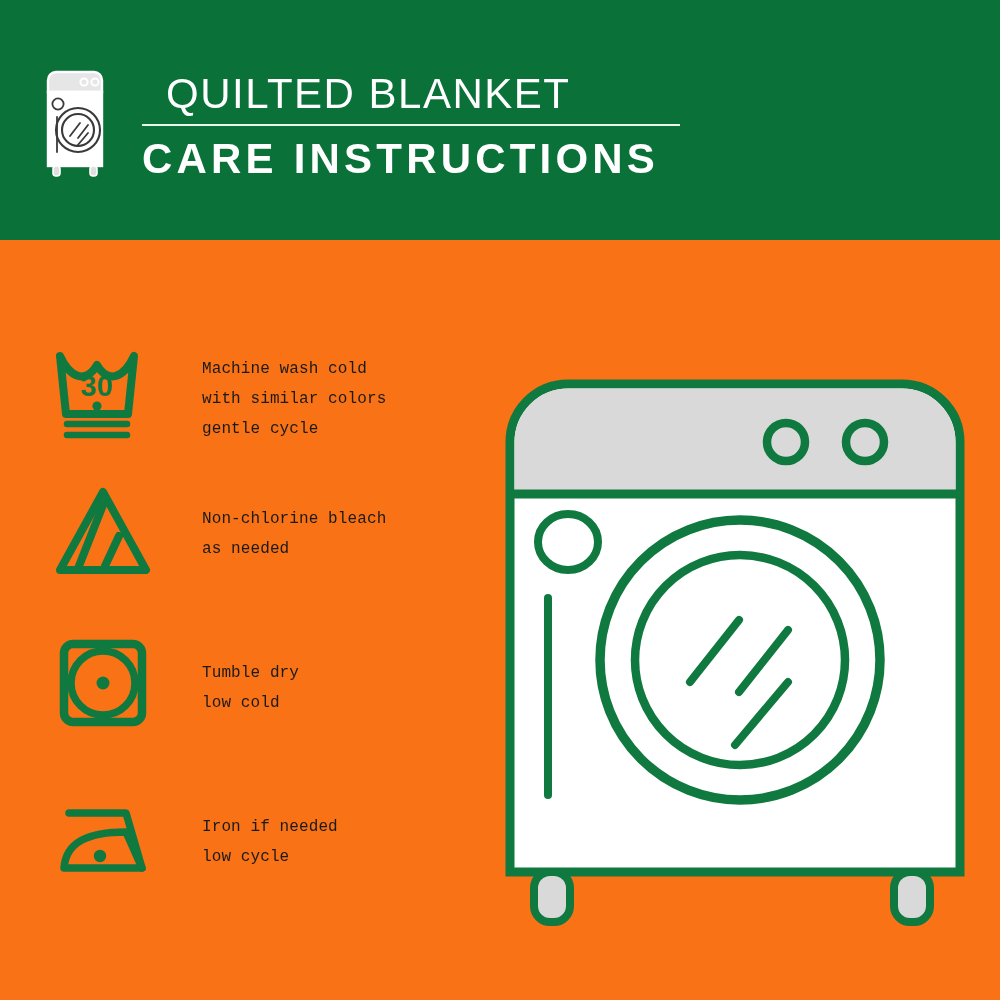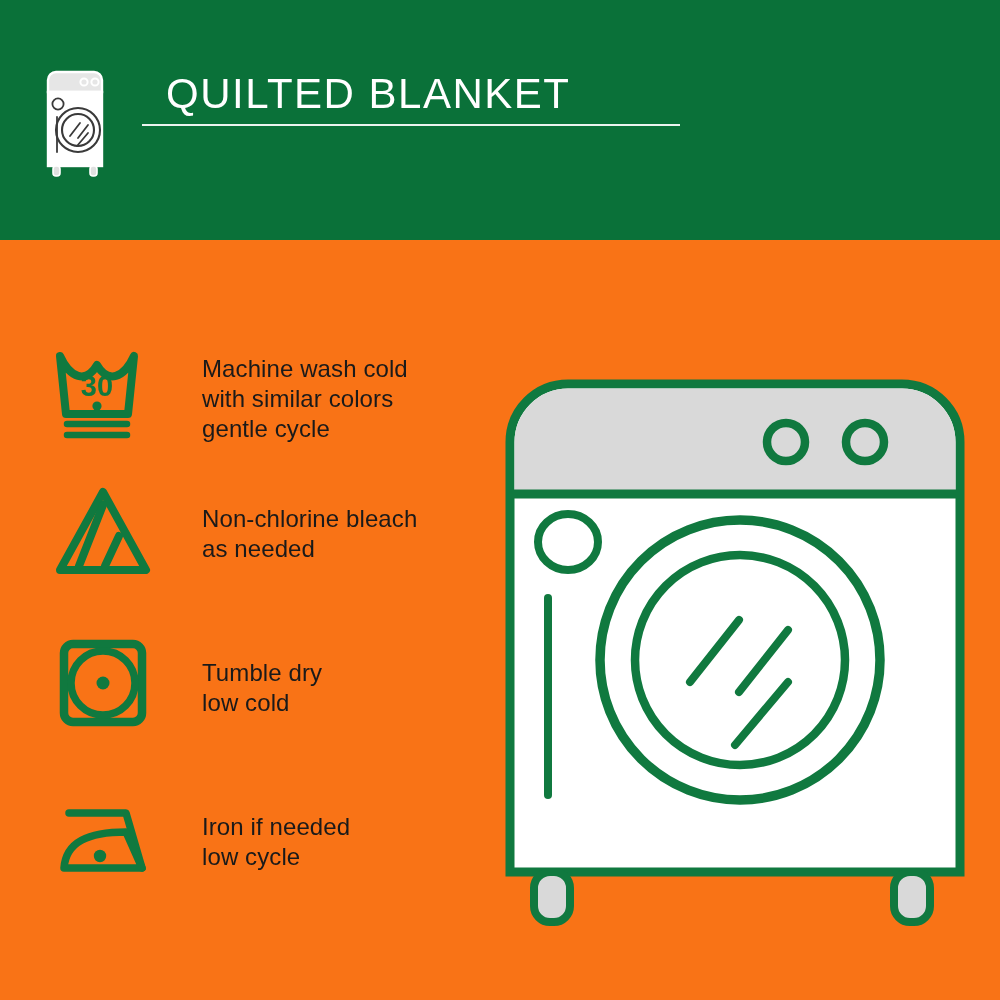--- a/index.html
+++ b/index.html
@@ -101,26 +101,26 @@
 
   .care-symbol {
     width: 106px;
     flex: 0 0 106px;
     display: block;
   }
 
   .care-text {
     margin-left: 46px;
     color: #1a1a1a;
-    font-size: 24px;
+    font-size: 16px;
     line-height: 30px;
     font-weight: 400;
     letter-spacing: 0.1px;
     padding-top: 6px;
-    font-family: Liberation Sans, sans-serif;
+    font-family: Liberation Mono, monospace;
     white-space: pre-line;
   }
 
   #care-row-0 { top: 100px; }
   #care-row-1 { top: 240px; }
   #care-row-2 { top: 390px; }
   #care-row-3 { top: 548px; }
 
   #care-row-0 .care-text { padding-top: 14px; }
   #care-row-1 .care-text { padding-top: 24px; }
@@ -159,20 +159,21 @@
     <line x1="34" y1="70" x2="44" y2="57" stroke="#3a3a3a" stroke-width="1.8" stroke-linecap="round"></line>
     <line x1="33" y1="78" x2="44" y2="65" stroke="#3a3a3a" stroke-width="1.8" stroke-linecap="round"></line>
 
     <rect x="9" y="98" width="7" height="10" rx="3" fill="#e0e0e0" stroke="#ffffff" stroke-width="1.6"></rect>
     <rect x="46" y="98" width="7" height="10" rx="3" fill="#e0e0e0" stroke="#ffffff" stroke-width="1.6"></rect>
   </svg>
 
   <div id="header-text-block">
     <div id="title-primary">QUILTED BLANKET</div>
     <div id="title-divider"></div>
+    <div id="title-secondary">CARE INSTRUCTIONS</div>
   </div>
 
 </div>
 
 <div id="content-area">
 
   <div id="care-list">
 
     <div class="care-row" id="care-row-0">
       <svg class="care-symbol" viewBox="0 0 106 106">

